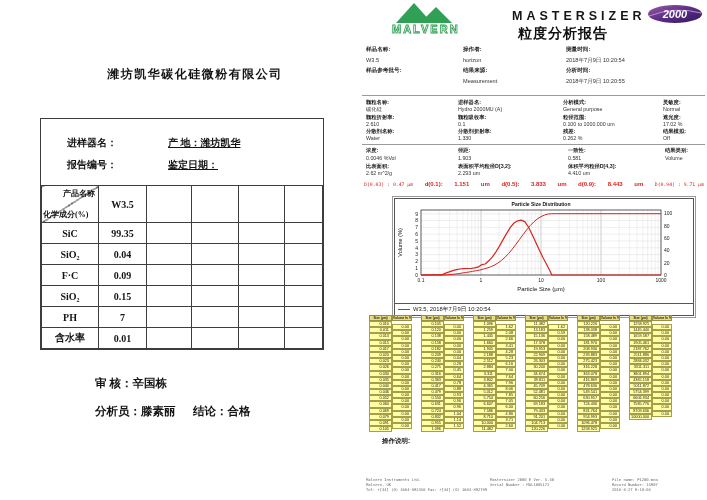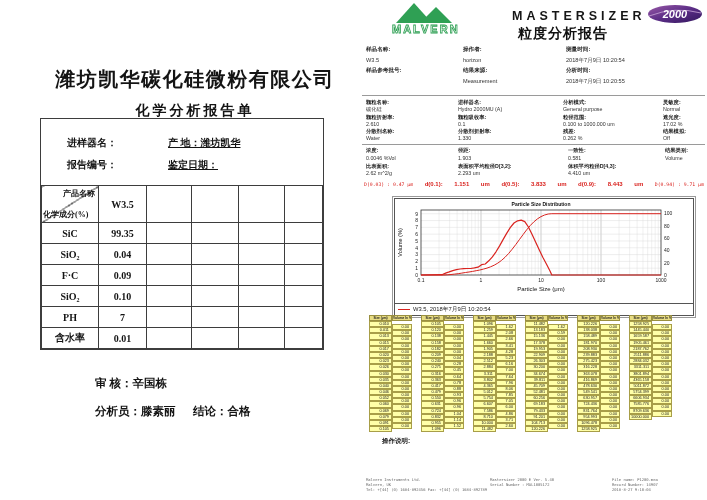--- a/index.html
+++ b/index.html
@@ -2,21 +2,21 @@
 <html><head>
 <meta charset="utf-8">
 <style>
   html,body{margin:0;padding:0;}
   body{width:707px;height:500px;background:#ffffff;position:relative;overflow:hidden;
        font-family:"Liberation Sans",sans-serif;}
 
   
   .left-doc{position:absolute;left:30px;top:10px;width:330px;height:480px;
             font-family:"Liberation Serif","DejaVu Serif",serif;color:#141414;}
-  .ld-company{margin-top:56px;text-align:center;font-size:20px;font-weight:bold;letter-spacing:1.5px;}
+  .ld-company{margin-top:56px;text-align:center;font-size:12px;font-weight:bold;letter-spacing:1.5px;}
   .ld-title{margin-top:9px;text-align:center;font-size:14px;font-weight:bold;letter-spacing:3px;}
   .ld-tablewrap{position:absolute;left:10px;top:108px;width:282px;border:1.5px solid #3d3d3d;}
   .ld-info{height:66px;box-sizing:border-box;padding-top:17px;font-size:10px;font-weight:bold;}
   .ld-info-row{position:relative;height:22px;}
   .ld-info-l{position:absolute;left:26px;}
   .ld-info-r{position:absolute;left:127px;text-decoration:underline;}
   table.chem{border-collapse:collapse;width:100%;table-layout:fixed;}
   table.chem td{border:1px solid #3d3d3d;height:20px;text-align:center;
                 font-size:10px;font-weight:bold;padding:0;overflow:hidden;}
   table.chem tr.hdr td{height:36px;}
@@ -78,21 +78,20 @@
   .rd-footer{position:absolute;left:0;top:477px;width:347px;font-size:3.8px;
              font-family:"DejaVu Sans Mono",monospace;color:#666;line-height:5.2px;}
   .fb{position:absolute;white-space:nowrap;}
   .fb1{left:6px;} .fb2{left:130px;} .fb3{left:252px;}
 </style>
 </head>
 <body>
 
 <section class="left-doc">
   <div class="ld-company">潍坊凯华碳化硅微粉有限公司</div>
-  <div class="ld-title">化学分析报告单</div>
 
   <div class="ld-tablewrap">
     <div class="ld-info">
       <div class="ld-info-row">
         <span class="ld-info-l">进样器名：</span>
         <span class="ld-info-r">产    地：潍坊凯华</span>
       </div>
       <div class="ld-info-row">
         <span class="ld-info-l">报告编号：</span>
         <span class="ld-info-r">鉴定日期：</span>
@@ -138,21 +137,21 @@
           <tr>
             <td>F·C</td>
             <td>0.09</td>
             <td></td>
             <td></td>
             <td></td>
             <td></td>
           </tr>
           <tr>
             <td>SiO₂</td>
-            <td>0.10</td>
+            <td>0.15</td>
             <td></td>
             <td></td>
             <td></td>
             <td></td>
           </tr>
           <tr>
             <td>PH</td>
             <td>7</td>
             <td></td>
             <td></td>

